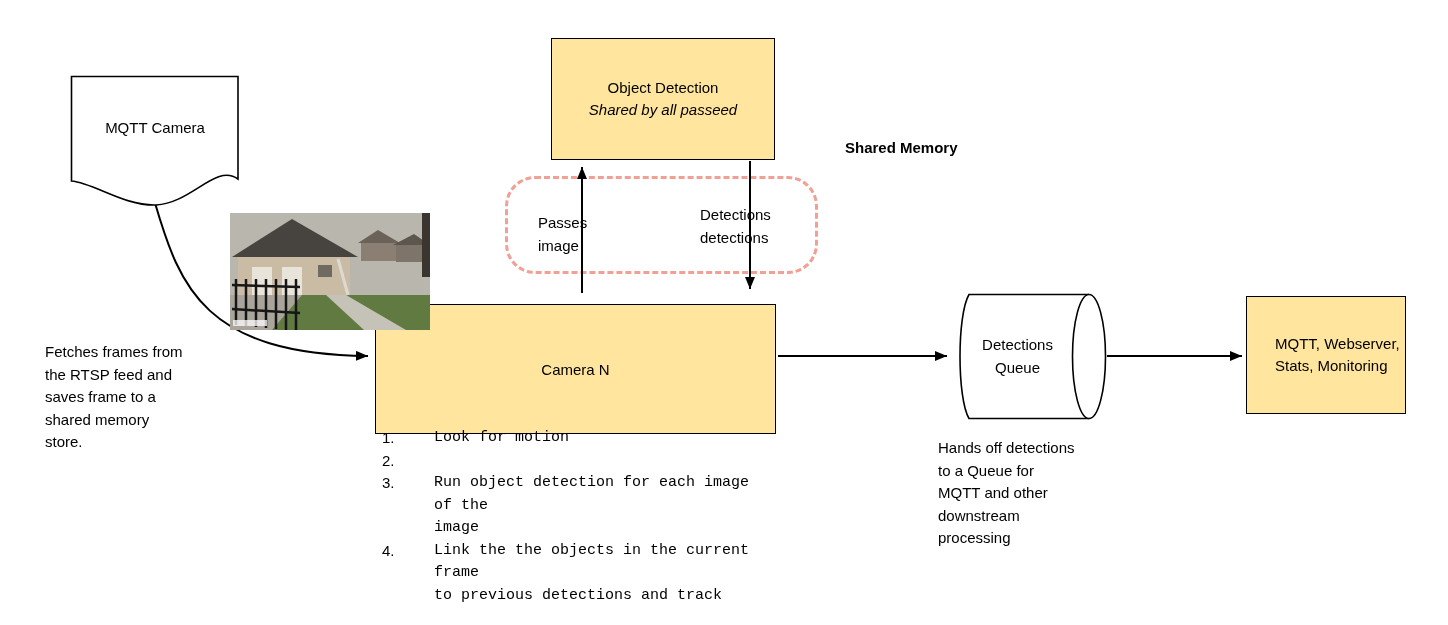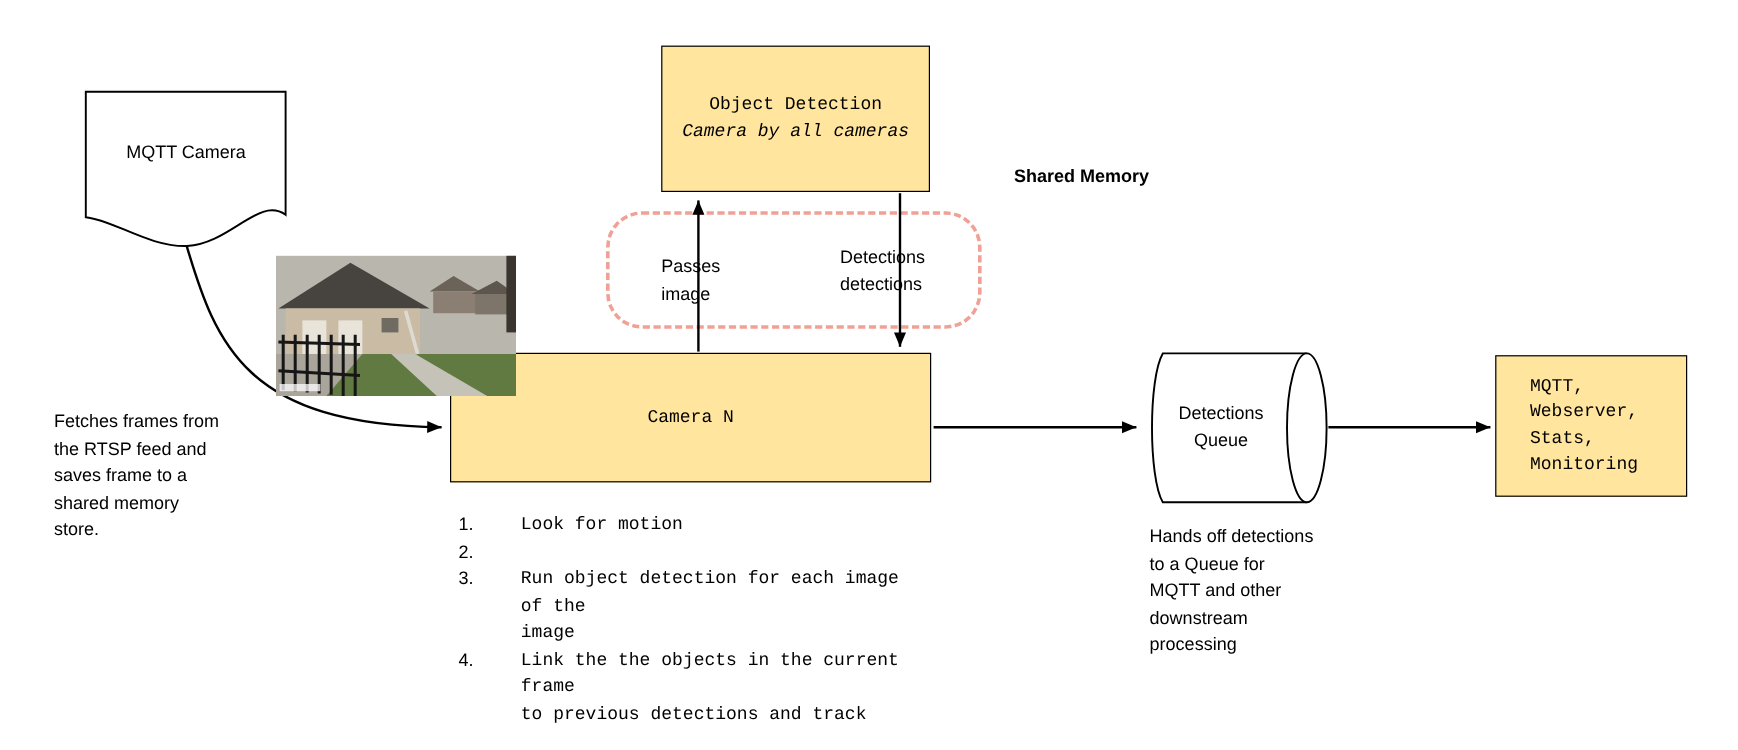--- a/index.html
+++ b/index.html
@@ -21,26 +21,26 @@
   .connectors { position: absolute; inset: 0; z-index: 1; pointer-events: none; }
   .connector { fill: none; stroke: var(--arrow, #000); stroke-width: 2; }
   .arrowhead { fill: var(--arrow, #000); }
 
   
   .yellow-box {
     background: var(--box-fill, #ffe59e);
     border: 1.6px solid var(--box-border, #000);
     display: flex; flex-direction: column;
     align-items: center; justify-content: center;
-    text-align: center; z-index: 2; font-family: Liberation Mono, monospace;
+    text-align: center; z-index: 2;
   }
 
   .box-od    { left: 551px; top: 38px;  width: 224px; height: 122px; line-height: 1.5; }
   .box-od .subtitle { font-style: italic; }
-  .box-camera{ left: 375px; top: 294px; width: 401px; height: 108px; }
+  .box-camera{ left: 375px; top: 304px; width: 401px; height: 130px; }
   .box-mqtt  { left: 1246px; top: 296px; width: 160px; height: 118px;
                align-items: flex-start; justify-content: center;
                text-align: left; padding-left: 28px; line-height: 1.45; }
 
   
   .dashed-region {
     left: 505px; top: 176px; width: 313px; height: 98px;
     border: 3px dashed var(--dash, #f0a094);
     border-radius: 30px; z-index: 0;
   }
@@ -52,25 +52,25 @@
 
   
   .photo { left: 230px; top: 213px; width: 200px; height: 117px; z-index: 3; }
   .photo svg { display: block; }
 
   
   .note { z-index: 2; line-height: 1.5; }
   .note-fetch  { left: 45px;  top: 341px; width: 182px; }
   .note-shared { left: 845px; top: 137px; width: 215px; line-height: 1.45; }
   .note-shared .heading { font-weight: bold; }
-  .note-queue  { left: 938px; top: 437px; width: 185px; margin-left: 20px; }
+  .note-queue  { left: 938px; top: 437px; width: 185px; }
 
   
   .edge-label { z-index: 2; line-height: 1.55; }
-  .lbl-passes    { left: 551px; top: 211px; }
+  .lbl-passes    { left: 538px; top: 211px; }
   .lbl-retrieves { left: 700px; top: 203px; }
 
   
   .steps { left: 382px; top: 427px; width: 372px; z-index: 2; list-style: none; }
   .steps li { display: flex; line-height: 1.5; }
   .steps .num { width: 52px; flex: 0 0 52px; }
   .steps .txt { white-space: pre-line; font-family: Liberation Mono, monospace; }
 
   
   .queue { left: 950px; top: 293px; width: 157px; height: 127px; z-index: 2; }
@@ -141,21 +141,21 @@
   </div>
 
   <div class="abs note note-fetch preline">Fetches frames from
 the RTSP feed and
 saves frame to a
 shared memory
 store.</div>
 
   <div class="abs yellow-box box-od">
     <div>Object Detection</div>
-    <div class="subtitle">Camera by all cameras</div>
+    <div class="subtitle">Shared by all passeed</div>
   </div>
 
   <div class="abs edge-label lbl-passes preline">Passes
 image</div>
   <div class="abs edge-label lbl-retrieves preline">Detections
 detections</div>
 
   <div class="abs note note-shared">
     <div class="heading">Shared Memory</div>
   </div>

